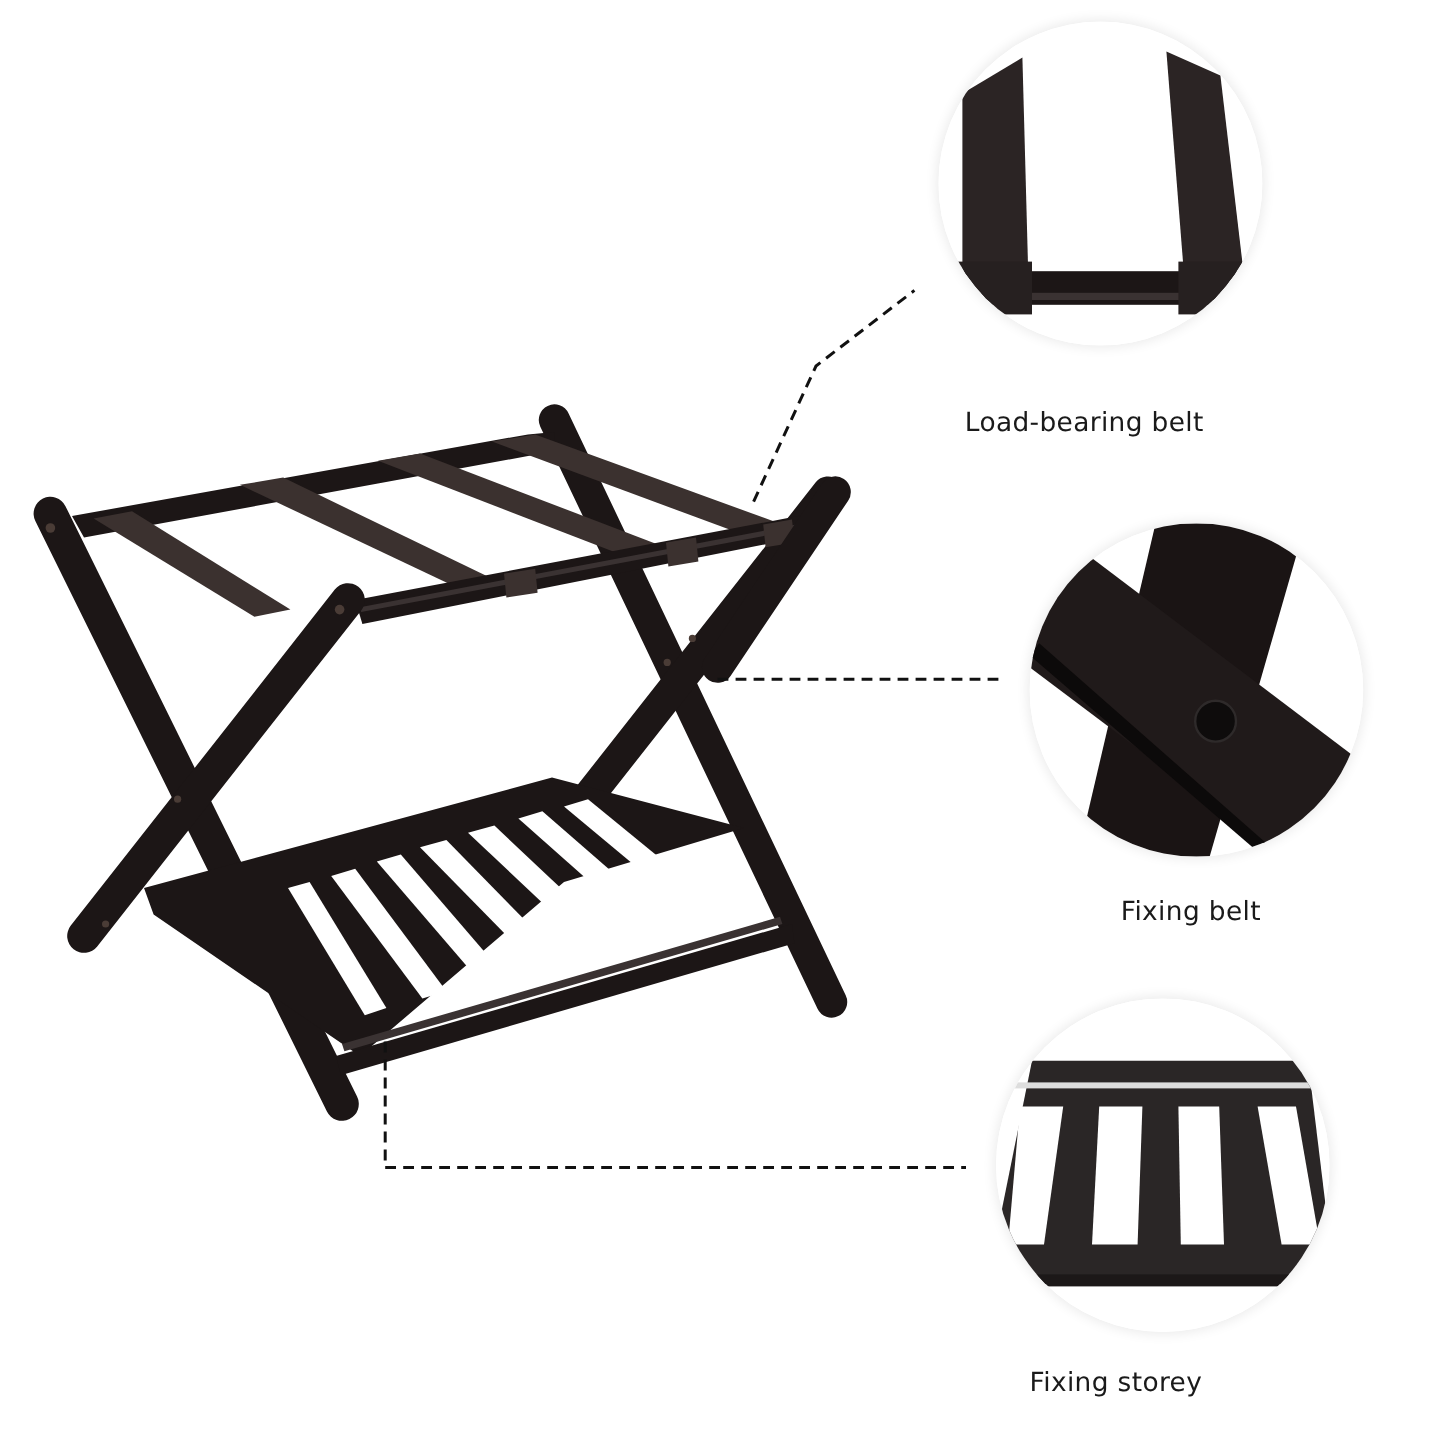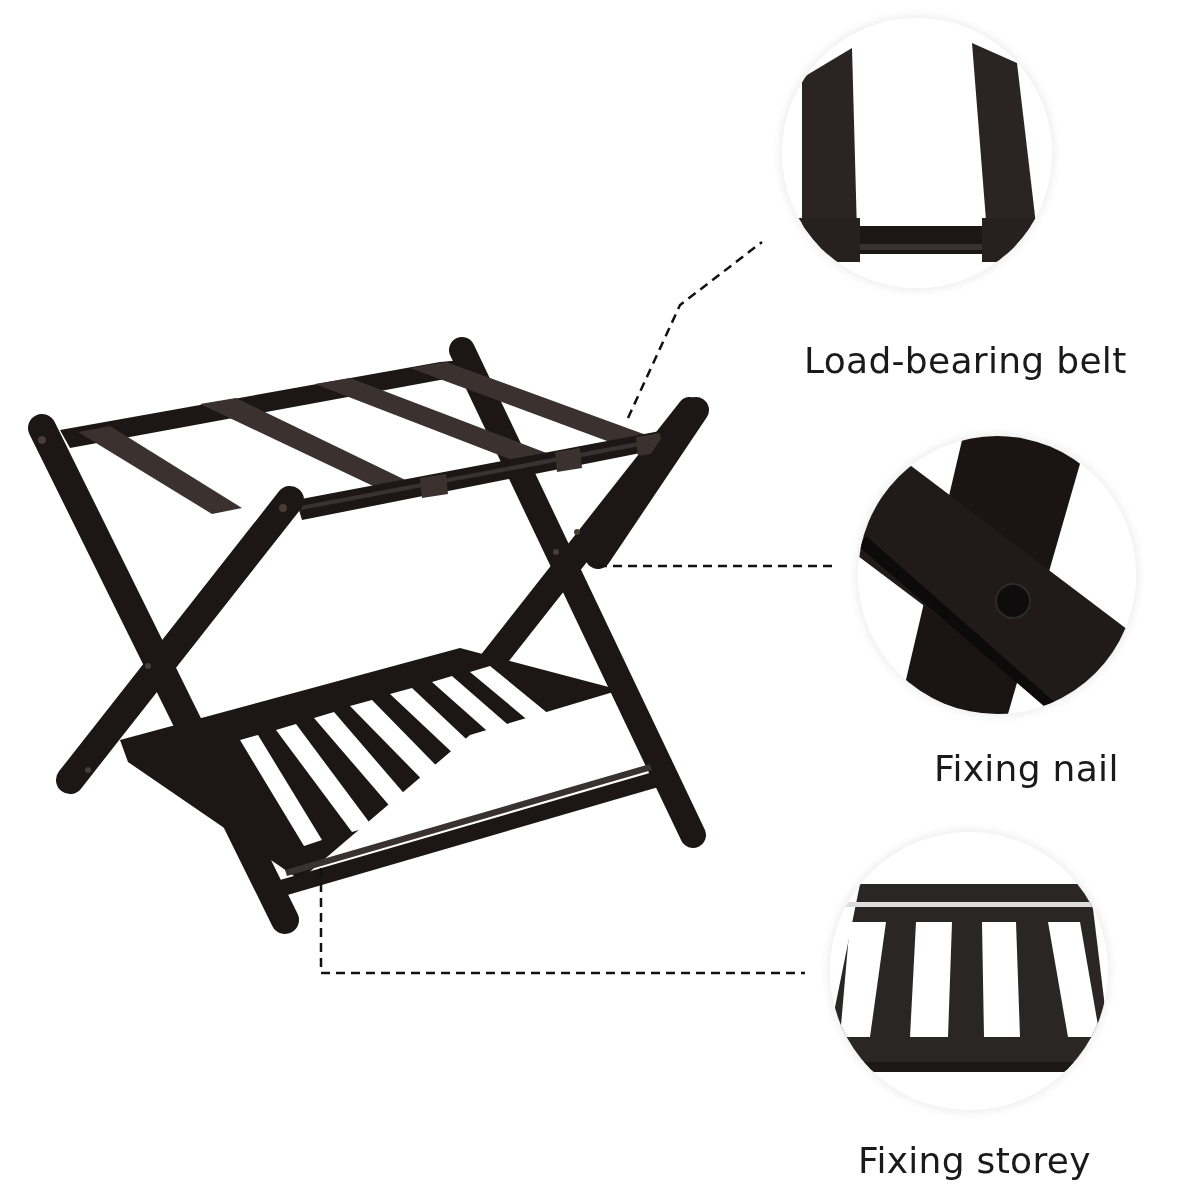--- a/index.html
+++ b/index.html
@@ -2,21 +2,21 @@
 <html><head>
 <meta charset="utf-8">
 <style>
   html, body { margin: 0; padding: 0; background: #ffffff; }
   body { width: 1200px; height: 1200px; position: relative; overflow: hidden;
          font-family: "DejaVu Sans", "Liberation Sans", sans-serif; }
   .layer { position: absolute; left: 0; top: 0; width: 1200px; height: 1200px; }
   .circle { position: absolute; border-radius: 50%; overflow: hidden; background: #ffffff;
             box-shadow: 0 0 10px 2px rgba(0,0,0,0.08); }
   .circle svg { width: 100%; height: 100%; display: block; }
-  .label { position: absolute; color: #1a1a1a; font-size: 36px; letter-spacing: 0.3px;
+  .label { position: absolute; color: #1a1a1a; font-size: 22px; letter-spacing: 0.3px;
            white-space: nowrap; font-weight: normal; }
 </style>
 </head>
 <body>
 
 <svg class="layer" viewBox="0 0 1200 1200">
 
   <g>
     <line x1="462" y1="350" x2="693" y2="835" stroke="#1c1616" stroke-width="26" stroke-linecap="round"></line>
     <line x1="690" y1="410" x2="450" y2="715" stroke="#1c1616" stroke-width="26" stroke-linecap="round"></line>
@@ -95,21 +95,21 @@
 
 <div class="circle" style="left:858px; top:436px; width:278px; height:278px;">
   <svg viewBox="0 0 278 278">
     <rect width="278" height="278" fill="#ffffff"></rect>
     <polygon points="105,0 230,0 150,278 40,278" fill="#1a1414"></polygon>
     <polygon points="0,70 40,20 278,200 278,278 210,278 0,120" fill="#201a1a"></polygon>
     <polygon points="0,110 8,100 210,278 195,278" fill="#0c0a0a"></polygon>
     <circle cx="155" cy="165" r="17" fill="#0e0c0c" stroke="#2e2a2a" stroke-width="2"></circle>
   </svg>
 </div>
-<div class="label" style="left:934px; top:748px;">Fixing nail</div>
+<div class="label" style="left:934px; top:748px;">Fixing belt</div>
 
 <div class="circle" style="left:830px; top:832px; width:278px; height:278px;">
   <svg viewBox="0 0 278 278">
     <rect width="278" height="278" fill="#ffffff"></rect>
     <polygon points="30,52 260,52 278,200 278,238 0,238 0,200" fill="#2a2626"></polygon>
     <rect x="15" y="70" width="260" height="5" fill="#dddddd"></rect>
     <polygon points="20,90 56,90 40,205 10,205" fill="#ffffff"></polygon>
     <polygon points="86,90 122,90 118,205 80,205" fill="#ffffff"></polygon>
     <polygon points="152,90 186,90 190,205 154,205" fill="#ffffff"></polygon>
     <polygon points="218,90 250,90 270,205 238,205" fill="#ffffff"></polygon>

